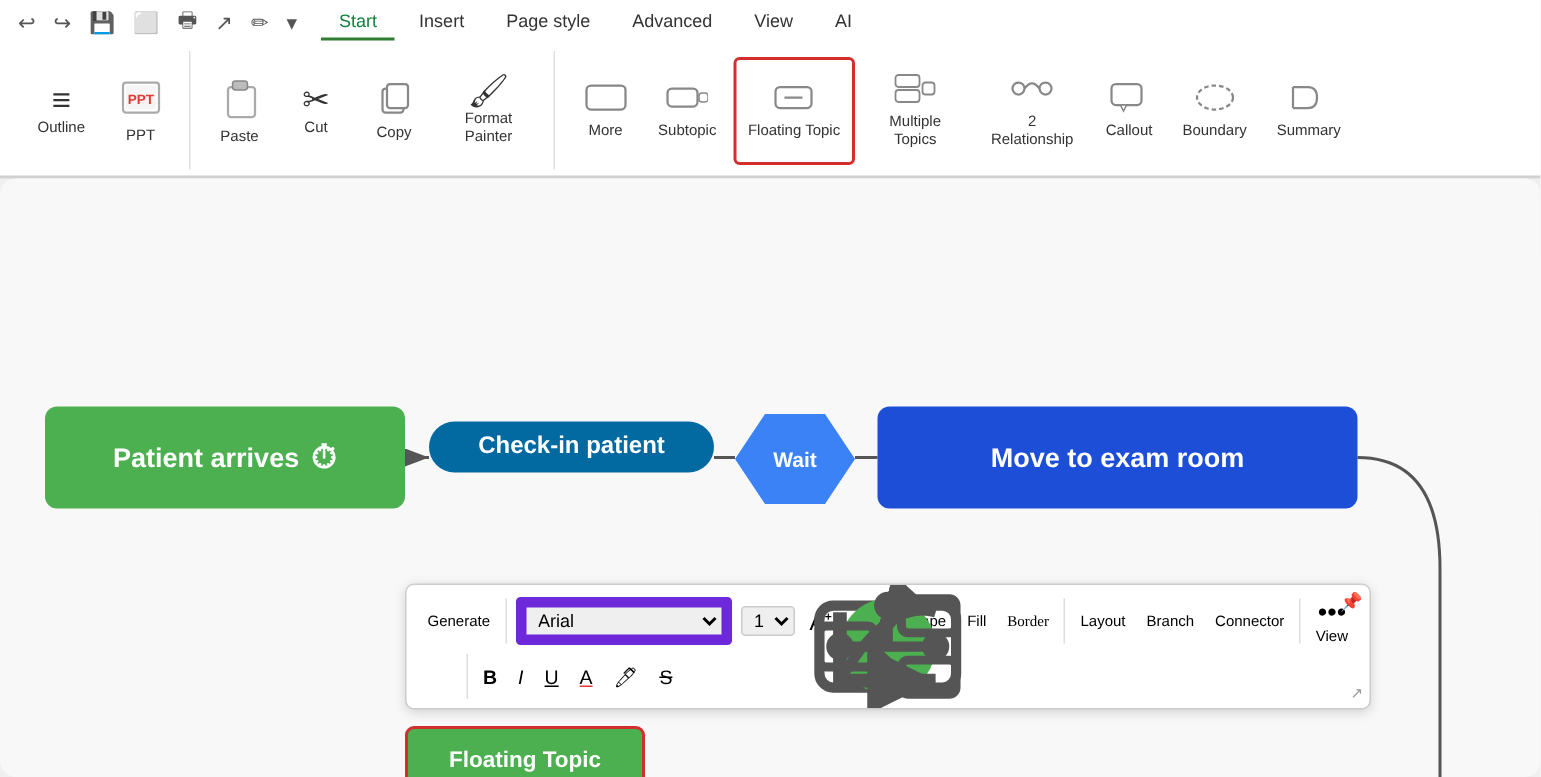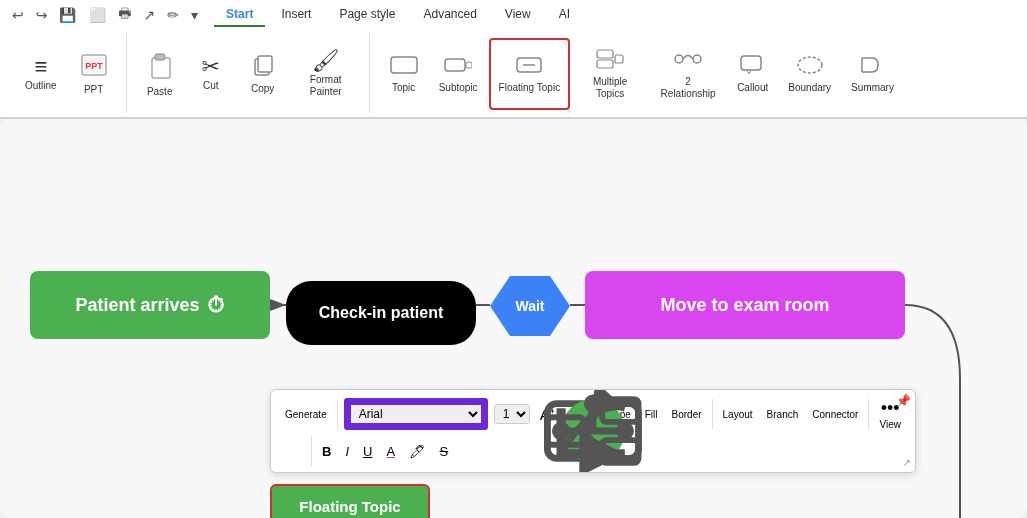--- a/index.html
+++ b/index.html
@@ -6,41 +6,41 @@
     body { font-family: 'Segoe UI', Arial, sans-serif; background: #f0f0f0; width: 1027px; height: 518px; overflow: hidden; }
 
     
     .ribbon { background: #fff; border-bottom: 1px solid #d0d0d0; }
 
     
     .tab-bar { display: flex; align-items: center; height: 30px; background: #fff; padding: 0 8px; gap: 4px; }
     .tab-bar .quick-access { display: flex; align-items: center; gap: 4px; margin-right: 8px; }
     .quick-access-btn { background: none; border: none; cursor: pointer; font-size: 14px; color: #555; padding: 2px 4px; }
     .tab-item { padding: 4px 12px; font-size: 12px; cursor: pointer; color: #333; border-bottom: 2px solid transparent; }
-    .tab-item.active { color: #3b82f6; border-bottom: 2px solid #2e7d32; font-weight: 700; }
+    .tab-item.active { color: #15803d; border-bottom: 2px solid #2e7d32; font-weight: 400; }
 
     
     .toolbar { display: flex; align-items: stretch; background: #fff; border-bottom: 1px solid #d0d0d0; padding: 4px 8px; gap: 2px; height: 88px; }
     .toolbar-group { display: flex; align-items: center; padding: 0 8px; border-right: 1px solid #e0e0e0; gap: 4px; }
     .toolbar-group:last-child { border-right: none; }
     .tb-btn { display: flex; flex-direction: column; align-items: center; justify-content: center; padding: 4px 8px; border: 1px solid transparent; border-radius: 4px; cursor: pointer; background: none; font-size: 10px; color: #333; min-width: 48px; height: 72px; gap: 2px; }
     .tb-btn.active-btn { background: #fff; border: 2px solid #d32f2f; }
     .tb-btn .btn-icon { font-size: 22px; line-height: 1; }
     .tb-btn .btn-label { font-size: 10px; text-align: center; line-height: 1.2; }
 
     
     .canvas { background: #f8f8f8; width: 100%; height: calc(518px - 119px); position: relative; overflow: hidden; border-radius: 11px; }
 
     
     .node { position: absolute; display: flex; align-items: center; justify-content: center; font-weight: bold; }
 
     .node-patient { left: 30px; top: 152px; width: 240px; height: 68px; background: #4caf50; color: #fff; border-radius: 8px; font-size: 18px; }
-    .node-checkin { left: 286px; top: 162px; width: 190px; height: 64px; background: #000000; color: #fff; border-radius: 25px; font-size: 16px; }
+    .node-checkin { left: 286px; top: 162px; width: 190px; height: 34px; background: #0369a1; color: #fff; border-radius: 25px; font-size: 16px; }
     .node-wait1 { left: 490px; top: 157px; width: 80px; height: 60px; background: #3b82f6; color: #fff; clip-path: polygon(25% 0%, 75% 0%, 100% 50%, 75% 100%, 25% 100%, 0% 50%); font-size: 14px; }
-    .node-move { left: 585px; top: 152px; width: 320px; height: 68px; background: #d946ef; color: #fff; border-radius: 8px; font-size: 18px; }
+    .node-move { left: 585px; top: 152px; width: 320px; height: 68px; background: #1d4ed8; color: #fff; border-radius: 8px; font-size: 18px; }
     
     .node-floating { left: 270px; top: 365px; width: 160px; height: 44px; background: #4caf50; color: #fff; border: 2px solid #d32f2f; border-radius: 6px; font-size: 15px; font-weight: bold; }
 
     
     .canvas svg { position: absolute; top: 0; left: 0; width: 100%; height: 100%; pointer-events: none; }
 
     
     .float-toolbar { position: absolute; left: 270px; top: 270px; background: #fff; border: 1px solid #ccc; border-radius: 6px; box-shadow: 0 2px 8px rgba(0,0,0,0.15); padding: 6px 10px; display: flex; flex-direction: column; gap: 4px; z-index: 10; }
     .float-toolbar-row1 { display: flex; align-items: center; gap: 6px; }
     .float-toolbar-row2 { display: flex; align-items: center; gap: 6px; }
@@ -129,21 +129,21 @@
       </button>
     </div>
 
     <div class="toolbar-group" style="gap:2px;">
       <button class="tb-btn">
         <span class="btn-icon">
           <svg width="28" height="22" viewBox="0 0 28 22">
               <rect x="1" y="3" width="26" height="16" rx="3" fill="#fff" stroke="#888" stroke-width="1.5"></rect>
             </svg>
         </span>
-        <span class="btn-label">Topic</span>
+        <span class="btn-label">More</span>
       </button>
       <button class="tb-btn">
         <span class="btn-icon">
           <svg width="28" height="22" viewBox="0 0 28 22">
               <rect x="1" y="5" width="20" height="12" rx="3" fill="#fff" stroke="#888" stroke-width="1.5"></rect>
               <rect x="22" y="8" width="6" height="6" rx="2" fill="#fff" stroke="#888" stroke-width="1"></rect>
             </svg>
         </span>
         <span class="btn-label">Subtopic</span>
       </button>
@@ -287,21 +287,21 @@
 
       <div style="display:flex;flex-direction:column;align-items:center;padding:2px 4px;cursor:pointer;">
         <span>
           <svg width="22" height="18" viewBox="0 0 22 18">
               <circle cx="11" cy="9" r="7" fill="#4caf50"></circle>
             </svg>
         </span>
         <span style="font-size:10px;">Fill</span>
       </div>
 
-      <div style="display:flex;flex-direction:column;align-items:center;padding:2px 4px;cursor:pointer;">
+      <div style="display:flex;flex-direction:column;align-items:center;padding:2px 4px;cursor:pointer;font-family:Liberation Serif, serif;">
         <span>
           <svg width="22" height="18" viewBox="0 0 22 18">
               <path d="M4 4 L4 14 L18 14" stroke="#555" stroke-width="2" fill="none" marker-end="url(#b2)"></path>
               <defs>
                 <marker id="b2" markerWidth="5" markerHeight="5" refX="5" refY="2.5" orient="auto">
                   <polygon points="0 0, 5 2.5, 0 5" fill="#555"></polygon>
                 </marker>
               </defs>
             </svg>
         </span>

